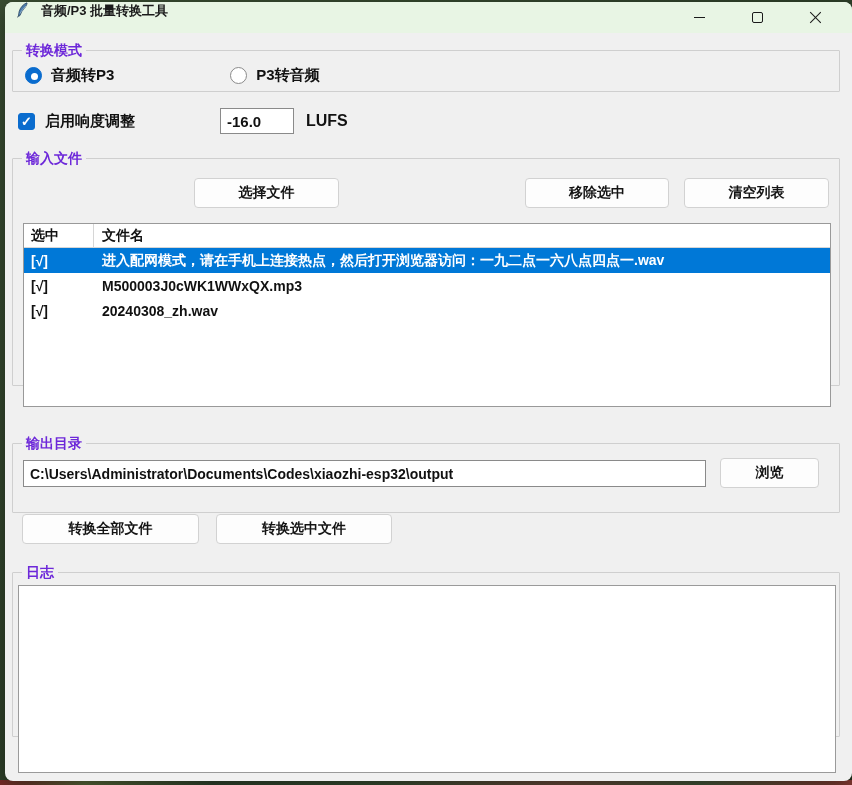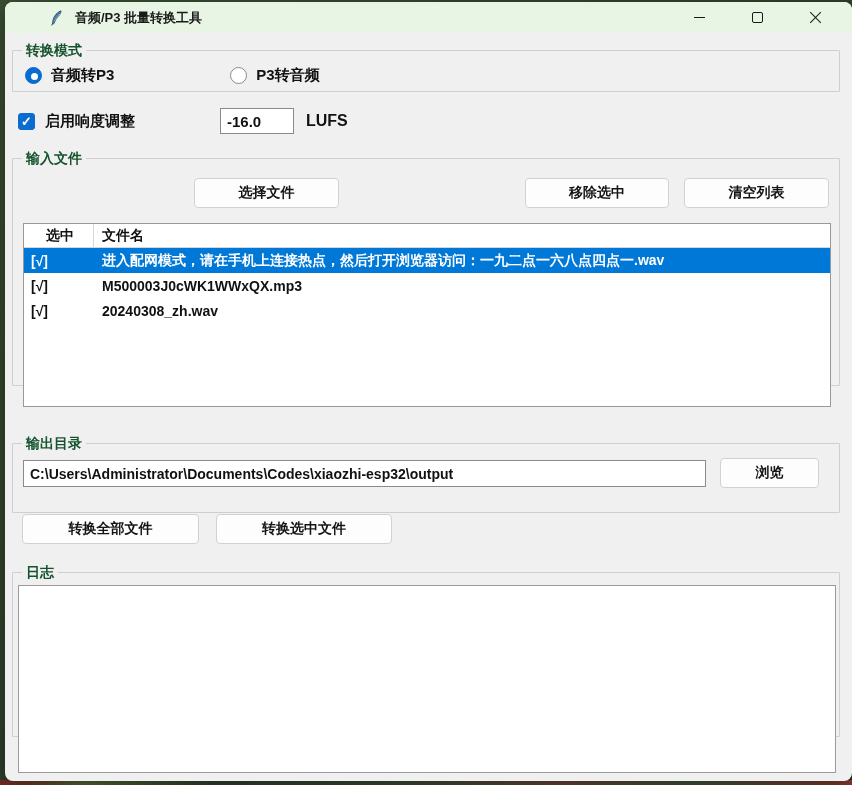--- a/index.html
+++ b/index.html
@@ -13,40 +13,40 @@
     content:""; position:absolute; left:0; bottom:0; width:100%; height:5px;
     background:linear-gradient(90deg,#7a2a28 0%,#5a6b3a 10%,#31452e 25%,#3a5033 45%,#6b4a3a 66%,#44583a 82%,#8a3b33 100%);
   }
   .window {
     position:absolute; left:5px; top:2px; width:847px; height:779px;
     background:#f0f0f0; border-radius:8px; overflow:hidden;
     box-shadow:0 6px 22px rgba(0,0,0,.45); z-index:2;
   }
   
   .titlebar {
-    height:31px; background:#e8f5e4; display:flex; align-items:center;padding-left:34px;
+    height:31px; background:#e8f5e4; display:flex; align-items:flex-start;
   }
   .app-icon { width:16px; height:16px; margin-left:10px; flex:0 0 auto; }
   .title-text { margin-left:10px; font-size:13px; font-weight:600; color:#1a1a1a; }
   .caption-buttons { margin-left:auto; margin-right:8px; display:flex; height:100%; }
   .cap-btn { width:58px; height:100%; display:flex; align-items:center; justify-content:center; cursor:default; }
   .glyph-min { width:11px; height:0; border-top:1.4px solid #1a1a1a; }
   .glyph-max { width:11px; height:11px; border:1.3px solid #1a1a1a; border-radius:2px; }
   .glyph-close { position:relative; width:13px; height:13px; }
   .glyph-close::before,.glyph-close::after {
     content:""; position:absolute; left:-1px; top:5.5px; width:15px; height:0;
     border-top:1.4px solid #1a1a1a;
   }
   .glyph-close::before { transform:rotate(45deg); }
   .glyph-close::after  { transform:rotate(-45deg); }
   
   .group { position:absolute; border:1px solid #cfcfcf; border-radius:1px; }
   .group-label {
     position:absolute; top:-9px; left:9px; background:#f0f0f0; padding:0 4px;
-    font-size:14px; font-weight:700; color:#14532d; line-height:17px; white-space:nowrap;
+    font-size:14px; font-weight:700; color:#6d28d9; line-height:17px; white-space:nowrap;
   }
   #group-mode   { left:7px;  top:48px;  width:828px; height:42px; }
   #group-input  { left:7px;  top:156px; width:828px; height:228px; }
   #group-output { left:7px;  top:441px; width:828px; height:70px; }
   #group-log    { left:7px;  top:570px; width:828px; height:165px; }
   
   .radio-row { position:absolute; left:12px; top:12px; display:flex; align-items:flex-end; height:22px; }
   .radio-opt { display:flex; align-items:center; cursor:default; }
   .radio-opt + .radio-opt { margin-left:116px; }
   .radio-circle { width:17px; height:17px; border-radius:50%; background:#fff; border:1px solid #8a8a8a; position:relative; flex:0 0 auto; }
@@ -78,21 +78,21 @@
   #btn-browse { left:707px; top:14px; width:99px; }
   #btn-convert-all      { left:17px;  top:512px; width:177px; }
   #btn-convert-selected { left:211px; top:512px; width:176px; }
   
   .file-table {
     position:absolute; left:10px; top:64px; width:808px; height:184px;
     background:#fff; border:1px solid #999; overflow:hidden;
   }
   .table-header { display:flex; height:24px; border-bottom:1px solid #d6d6d6; background:#fff; }
   .th { font-size:14px; font-weight:700; color:#111; line-height:23px; }
-  .th-check { width:70px; padding-left:22px; border-right:1px solid #d6d6d6; }
+  .th-check { width:70px; padding-left:7px; border-right:1px solid #d6d6d6; }
   .th-name  { flex:1; padding-left:8px; }
   .trow { display:flex; height:25px; align-items:center; font-size:14px; font-weight:700; color:#111; cursor:default; }
   .td-check { width:70px; padding-left:7px; flex:0 0 auto; }
   .td-name  { flex:1; padding-left:8px; white-space:nowrap; overflow:hidden; }
   .trow.selected { background:#0078d7; color:#fff; }
   
   #path-entry { position:absolute; left:10px; top:16px; width:683px; height:27px; font-size:14px; }
   
   .log-area {
     position:absolute; left:5px; top:12px; width:818px; height:188px;

